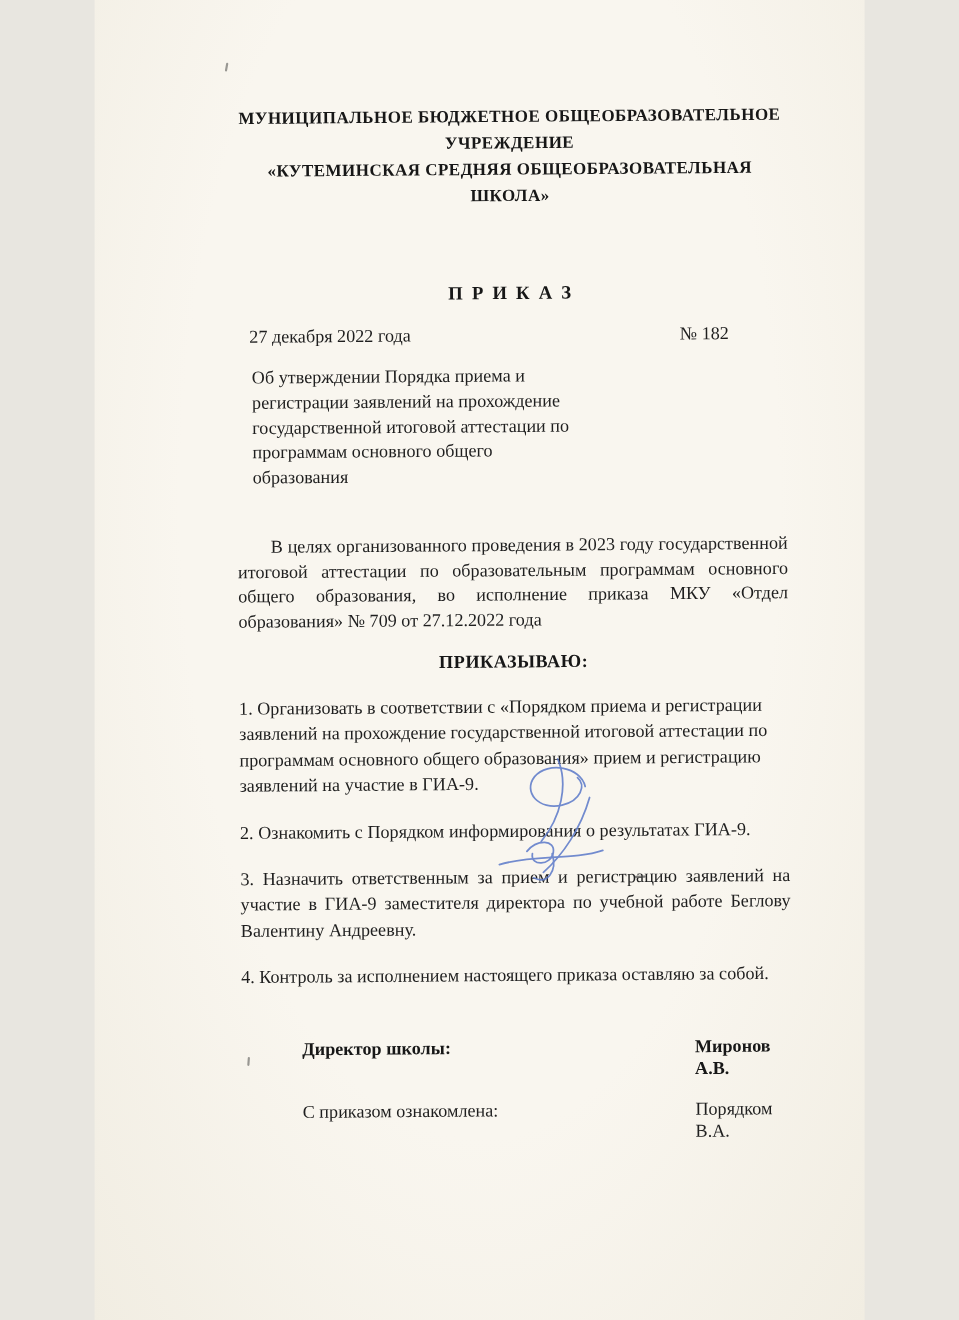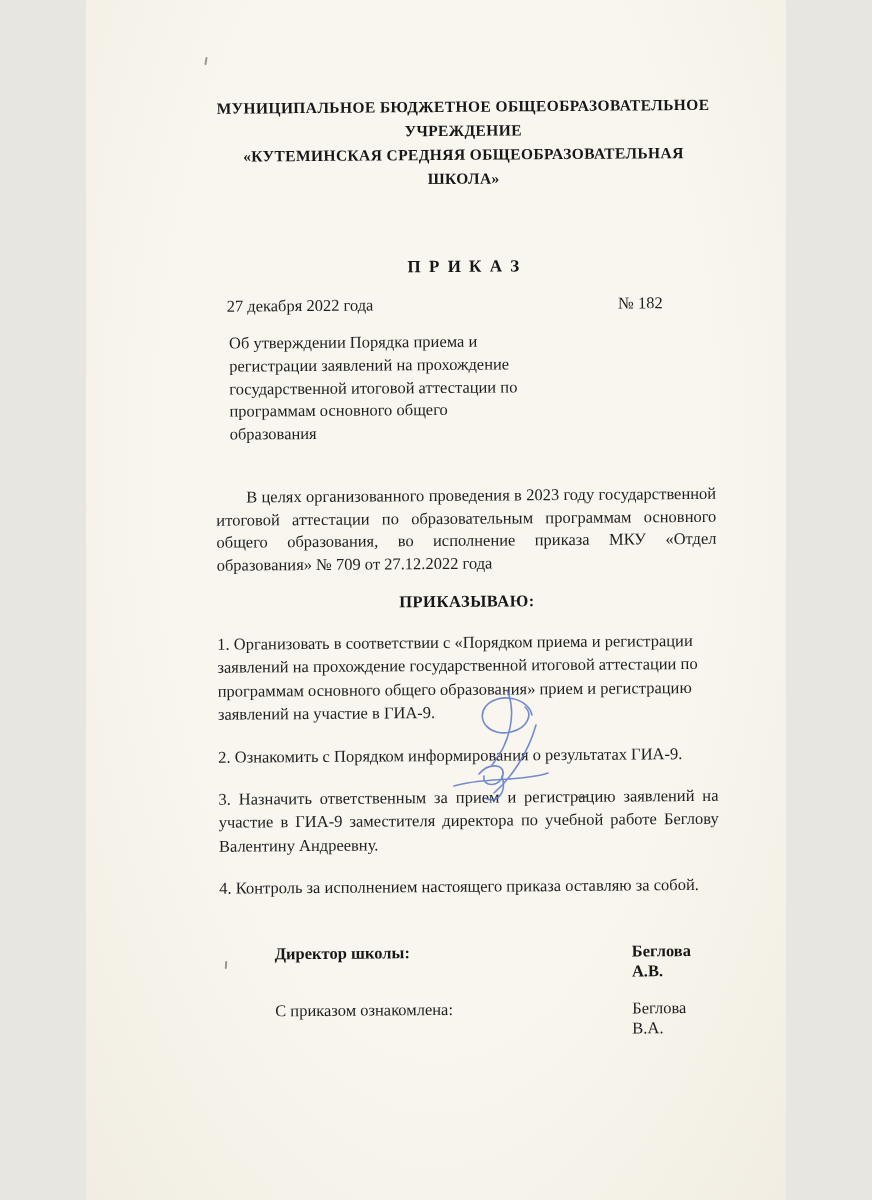--- a/index.html
+++ b/index.html
@@ -134,25 +134,25 @@
     <div class="resolution">ПРИКАЗЫВАЮ:</div>
 
     <p class="order-item">1. Организовать в соответствии с «Порядком приема и регистрации заявлений на прохождение государственной итоговой аттестации по программам основного общего образования» прием и регистрацию заявлений на участие в ГИА-9.</p>
     <p class="order-item">2. Ознакомить с Порядком информирования о результатах ГИА-9.</p>
     <p class="order-item justify">3. Назначить ответственным за прием и регистрацию заявлений на участие в ГИА-9 заместителя директора по учебной работе Беглову Валентину Андреевну.</p>
     <p class="order-item">4. Контроль за исполнением настоящего приказа оставляю за собой.</p>
 
     <div class="sig-block">
       <div class="sig-row">
         <span class="sig-label bold">Директор школы:</span>
-        <span class="sig-name bold">Беглова А.В.</span>
+        <span class="sig-name bold">Миронов А.В.</span>
       </div>
       <div class="sig-row">
         <span class="sig-label">С приказом ознакомлена:</span>
-        <span class="sig-name">Беглова В.А.</span>
+        <span class="sig-name">Порядком В.А.</span>
       </div>
     </div>
 
   </div>
 
   <svg class="signature-svg" viewBox="0 0 135 130" xmlns="http://www.w3.org/2000/svg">
     <g fill="none" stroke="#5b79c9" stroke-width="1.6" stroke-linecap="round" opacity="0.85">
       <path d="M 96,30 C 92,12 62,7 50,21 C 39,35 54,52 75,47 C 92,43 97,29 89,22"></path>
       <path d="M 71,5 C 81,28 74,58 56,80"></path>
       <path d="M 100,40 C 92,68 76,92 58,108"></path>

